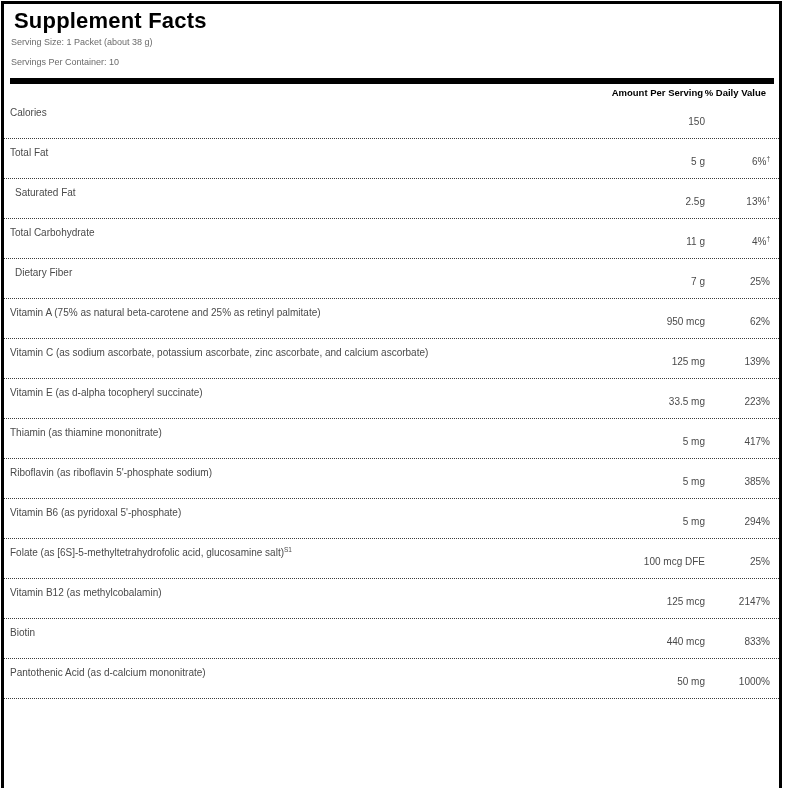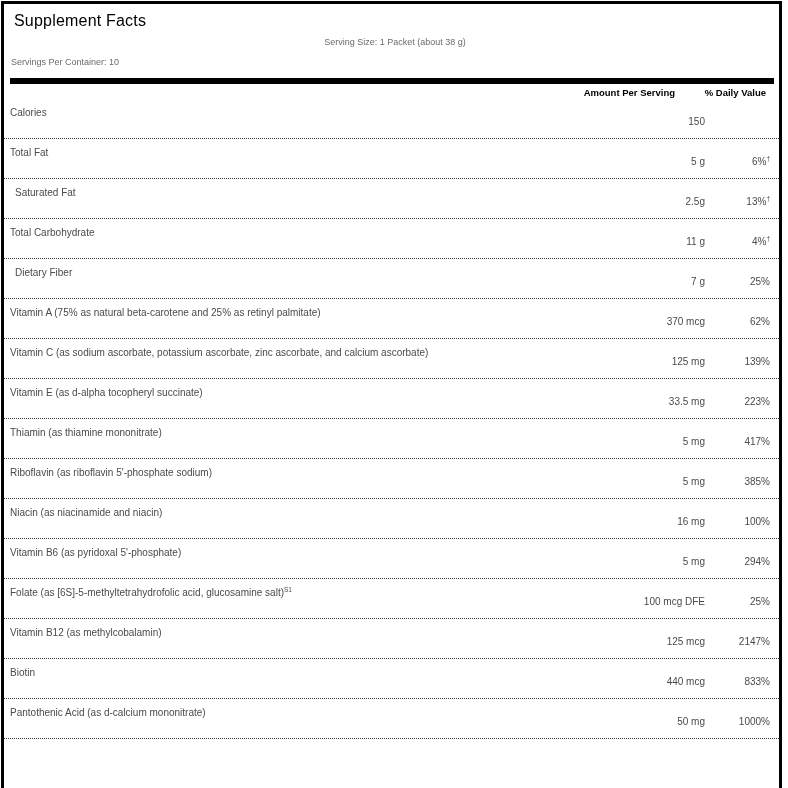--- a/index.html
+++ b/index.html
@@ -16,46 +16,46 @@
     left: 1px;
     top: 1px;
     width: 781px;
     height: 820px; 
     border: 3px solid var(--border, #000);
     box-sizing: border-box;
     background: #fff;
   }
   .title {
     margin: 5px 0 2px 10px;
-    font-size: 16px;
+    font-size: 22px;
     line-height: 24px;
-    font-weight: normal;
+    font-weight: bold;
     color: var(--title, #000);
     letter-spacing: 0.2px;
   }
   .serving {
     margin: 9px 0 0 7px;
     font-size: 9px;
     line-height: 11px;
     color: var(--muted, #6b6b6b);
   }
-  .serving.first { margin-top: 4px; text-align: center; }
+  .serving.first { margin-top: 4px; }
   .thick-bar {
     height: 6px;
     background: var(--border, #000);
     margin: 10px 5px 0 6px;
   }
   .head-row {
     position: relative;
     height: 15px;
     font-size: 9.5px;
     font-weight: bold;
     color: #000;
   }
-  .h-amt { position: absolute; right: 104px; top: 3px; }
+  .h-amt { position: absolute; right: 76px; top: 3px; }
   .h-dv  { position: absolute; right: 13px; top: 3px; }
   .rows { width: 100%; }
   .row {
     position: relative;
     height: 39px;
     border-bottom: 1px dotted #3c3c3c;
     font-size: 10px;
     color: var(--text, #4a4a4a);
   }
   .row .name {
@@ -117,21 +117,21 @@
         <span class="amt">11 g</span>
         <span class="dv">4%<sup>†</sup></span>
       </div>
       <div class="row indent">
         <span class="name">Dietary Fiber</span>
         <span class="amt">7 g</span>
         <span class="dv">25%</span>
       </div>
       <div class="row">
         <span class="name">Vitamin A (75% as natural beta-carotene and 25% as retinyl palmitate)</span>
-        <span class="amt">370 mcg</span>
+        <span class="amt">950 mcg</span>
         <span class="dv">62%</span>
       </div>
       <div class="row">
         <span class="name">Vitamin C (as sodium ascorbate, potassium ascorbate, zinc ascorbate, and calcium ascorbate)</span>
         <span class="amt">125 mg</span>
         <span class="dv">139%</span>
       </div>
       <div class="row">
         <span class="name">Vitamin E (as d-alpha tocopheryl succinate)</span>
         <span class="amt">33.5 mg</span>
@@ -139,25 +139,20 @@
       </div>
       <div class="row">
         <span class="name">Thiamin (as thiamine mononitrate)</span>
         <span class="amt">5 mg</span>
         <span class="dv">417%</span>
       </div>
       <div class="row">
         <span class="name">Riboflavin (as riboflavin 5'-phosphate sodium)</span>
         <span class="amt">5 mg</span>
         <span class="dv">385%</span>
-      </div>
-      <div class="row">
-        <span class="name">Niacin (as niacinamide and niacin)</span>
-        <span class="amt">16 mg</span>
-        <span class="dv">100%</span>
       </div>
       <div class="row">
         <span class="name">Vitamin B6 (as pyridoxal 5'-phosphate)</span>
         <span class="amt">5 mg</span>
         <span class="dv">294%</span>
       </div>
       <div class="row">
         <span class="name">Folate (as [6S]-5-methyltetrahydrofolic acid, glucosamine salt)<sup>S1</sup></span>
         <span class="amt">100 mcg DFE</span>
         <span class="dv">25%</span>

